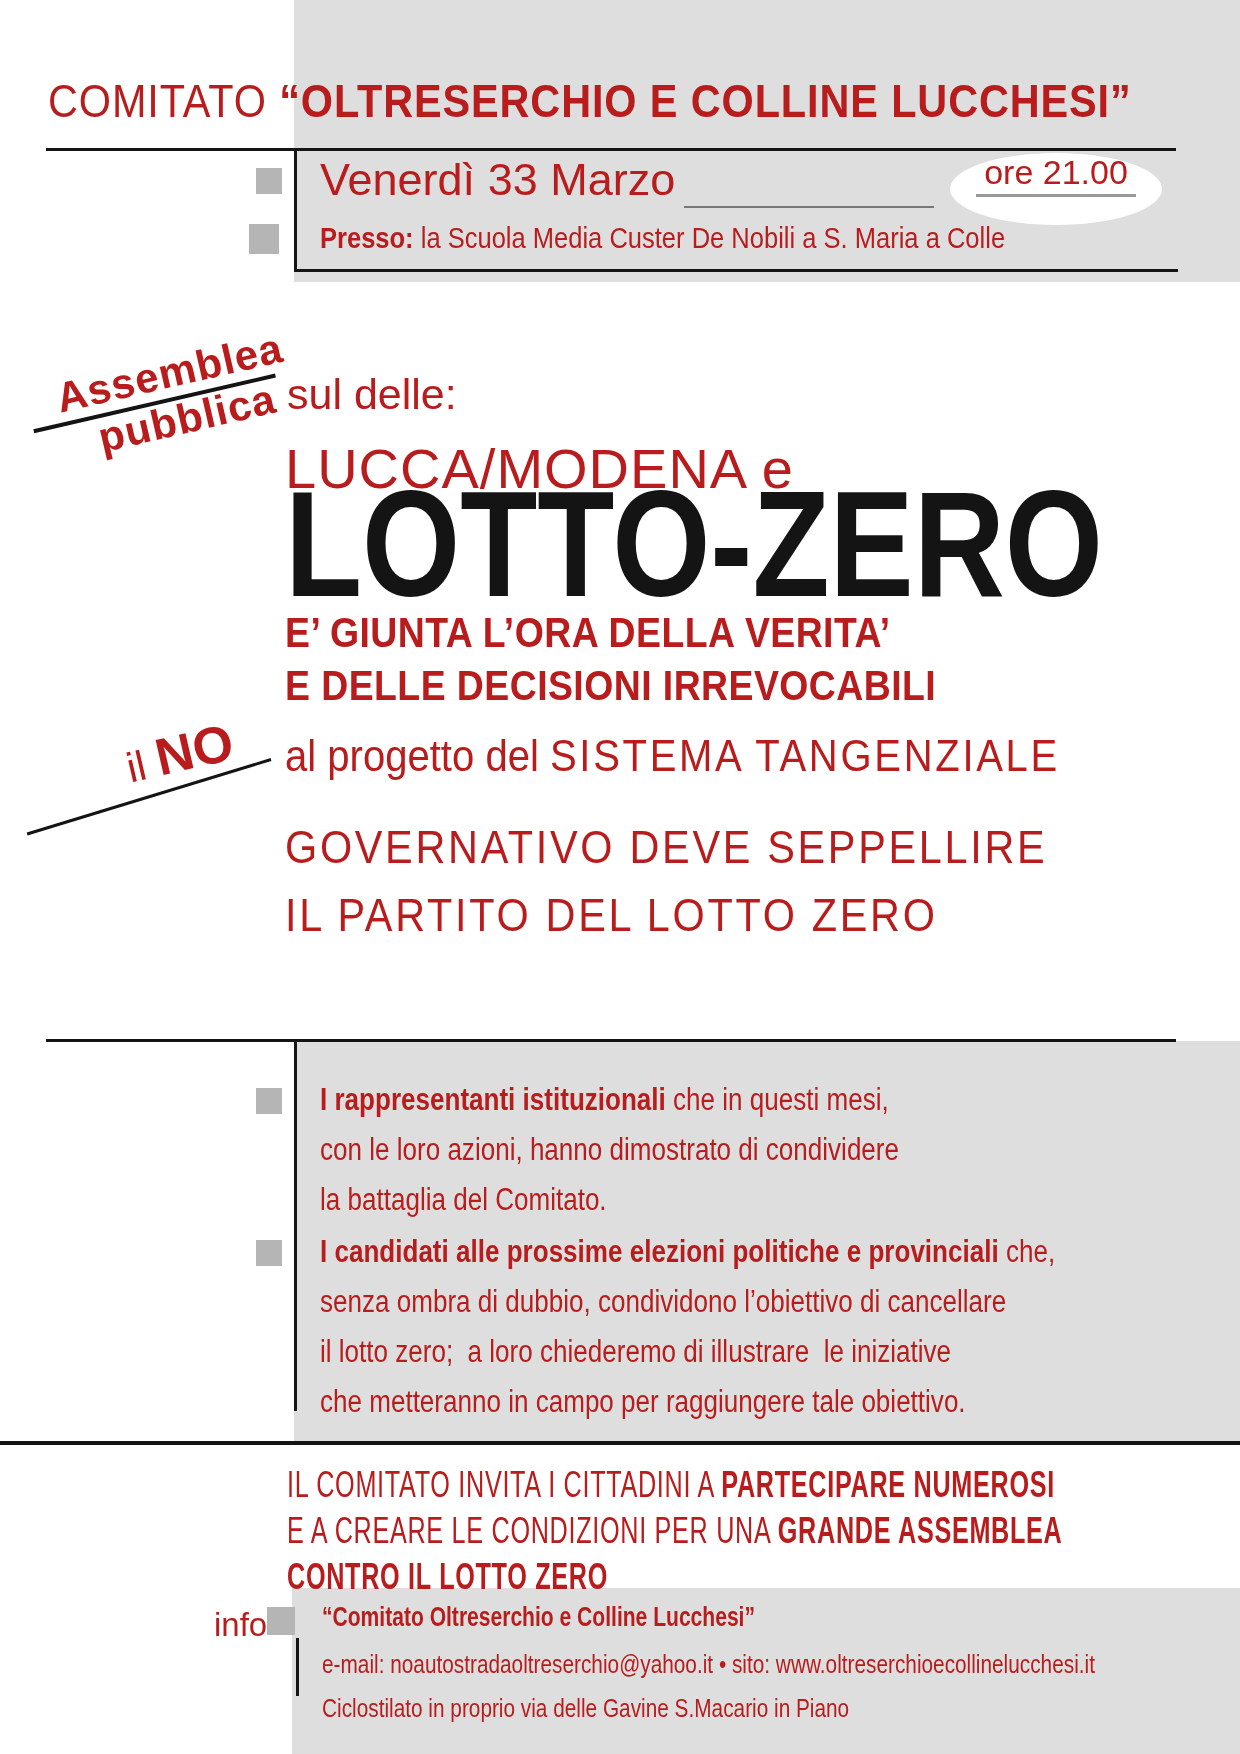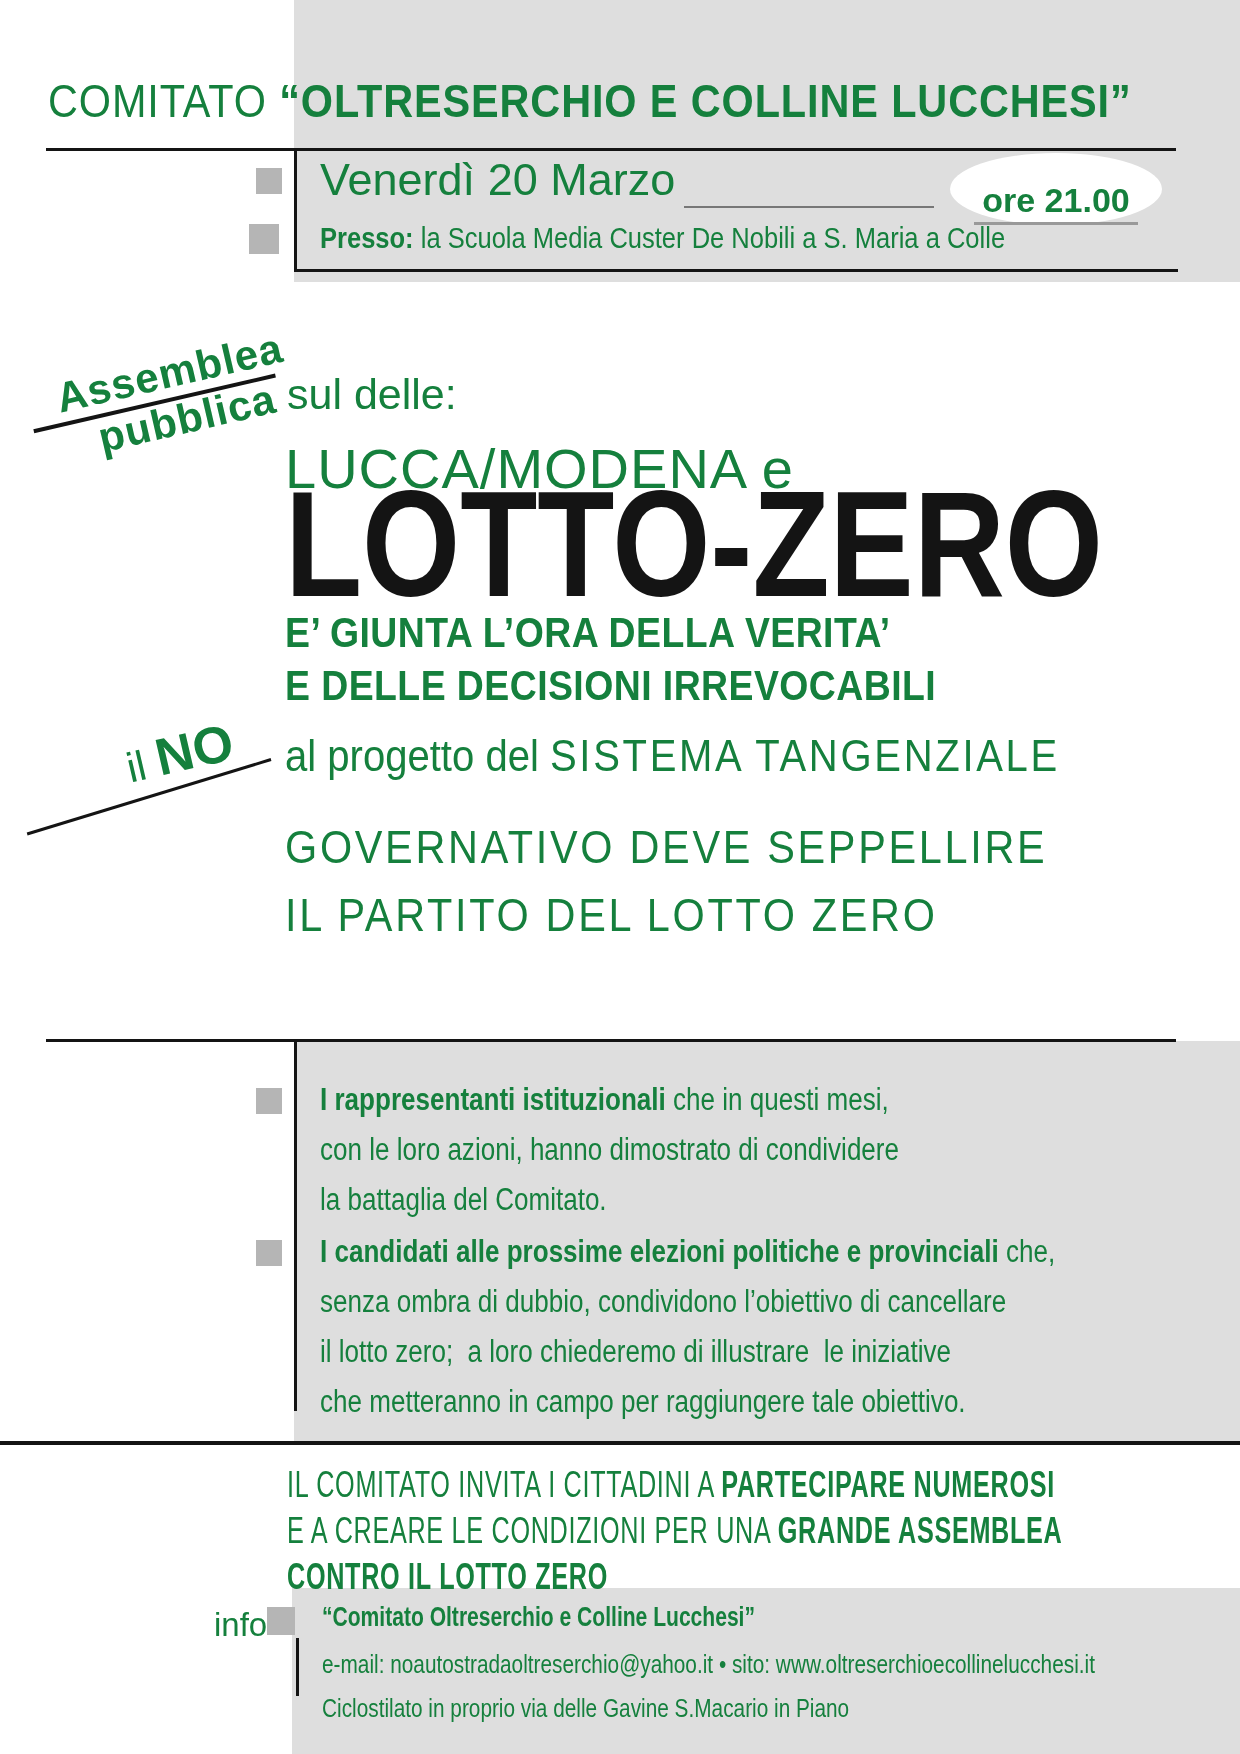--- a/index.html
+++ b/index.html
@@ -1,17 +1,17 @@
 <!DOCTYPE html>
 <html><head>
 <meta charset="utf-8">
 <style>
   html,body{margin:0;padding:0;background:#ffffff;}
   .page{position:relative;width:1240px;height:1754px;background:#ffffff;
-        font-family:"Liberation Sans",sans-serif;color:#15803d;overflow:hidden;}
+        font-family:"Liberation Sans",sans-serif;color:#b91c1c;overflow:hidden;}
   .panel{position:absolute;background:#dedede;}
   .panel-top{left:294px;top:0;width:946px;height:282px;}
   .panel-mid{left:294px;top:1041px;width:946px;height:400px;}
   .panel-info{left:292px;top:1588px;width:948px;height:166px;}
   .rule{position:absolute;background:#141414;height:3px;}
   .rule1{left:46px;top:148px;width:1130px;}
   .rule2{left:46px;top:1039px;width:1130px;}
   .rule3{left:0;top:1441px;width:1240px;height:4px;}
   .event-vline{position:absolute;left:294px;top:148px;width:3px;height:124px;background:#141414;}
   .event-hline{position:absolute;left:294px;top:269px;width:884px;height:3px;background:#141414;}
@@ -19,21 +19,21 @@
   .info-vline{position:absolute;left:296px;top:1638px;width:3px;height:58px;background:#141414;}
   .bullet{position:absolute;background:#b5b5b5;}
 
   .title{position:absolute;left:48px;top:74px;font-size:46px;white-space:pre;
          transform:scaleX(0.90);transform-origin:0 0;letter-spacing:1px;}
   .title b{font-weight:bold;}
 
   .date-text{position:absolute;left:320px;top:154px;font-size:45px;}
   .date-rule{position:absolute;left:684px;top:206px;width:250px;height:2px;background:#777777;}
   .time-oval{position:absolute;left:950px;top:153px;width:212px;height:72px;border-radius:50%;
-             background:#ffffff;display:flex;align-items:flex-end;justify-content:center;font-weight:bold;}
+             background:#ffffff;display:flex;align-items:flex-start;justify-content:center;}
   .time-text{font-size:34px;border-bottom:3px solid #999999;padding:0 8px 2px 8px;}
   .presso{position:absolute;left:320px;top:222px;font-size:29px;white-space:pre;
           transform:scaleX(0.88);transform-origin:0 0;}
 
   .assemblea{position:absolute;left:30px;top:352px;transform:rotate(-13deg);}
   .assemblea .l1{font-size:42px;font-weight:bold;margin-left:30px;letter-spacing:1px;}
   .assemblea .divider{width:248px;height:4px;background:#141414;}
   .assemblea .l2{font-size:42px;font-weight:bold;margin-left:62px;margin-top:-4px;letter-spacing:1px;}
 
   .sul-tema{position:absolute;left:287px;top:370px;font-size:43px;}
@@ -83,21 +83,21 @@
   <div class="panel panel-top"></div>
   <div class="panel panel-mid"></div>
   <div class="panel panel-info"></div>
 
   <div class="title"><span>COMITATO </span><b>“OLTRESERCHIO E COLLINE LUCCHESI”</b></div>
   <div class="rule rule1"></div>
 
   <div class="event-vline"></div>
   <div class="event-hline"></div>
   <div class="bullet" style="left:256px;top:168px;width:26px;height:26px;"></div>
-  <div class="date-text">Venerdì 20 Marzo</div>
+  <div class="date-text">Venerdì 33 Marzo</div>
   <div class="date-rule"></div>
   <div class="time-oval">
     <span class="time-text">ore 21.00</span>
   </div>
   <div class="bullet" style="left:249px;top:224px;width:30px;height:30px;"></div>
   <div class="presso"><b>Presso:</b><span> la Scuola Media Custer De Nobili a S. Maria a Colle</span></div>
 
   <div class="assemblea">
     <div class="l1">Assemblea</div>
     <div class="divider"></div>

